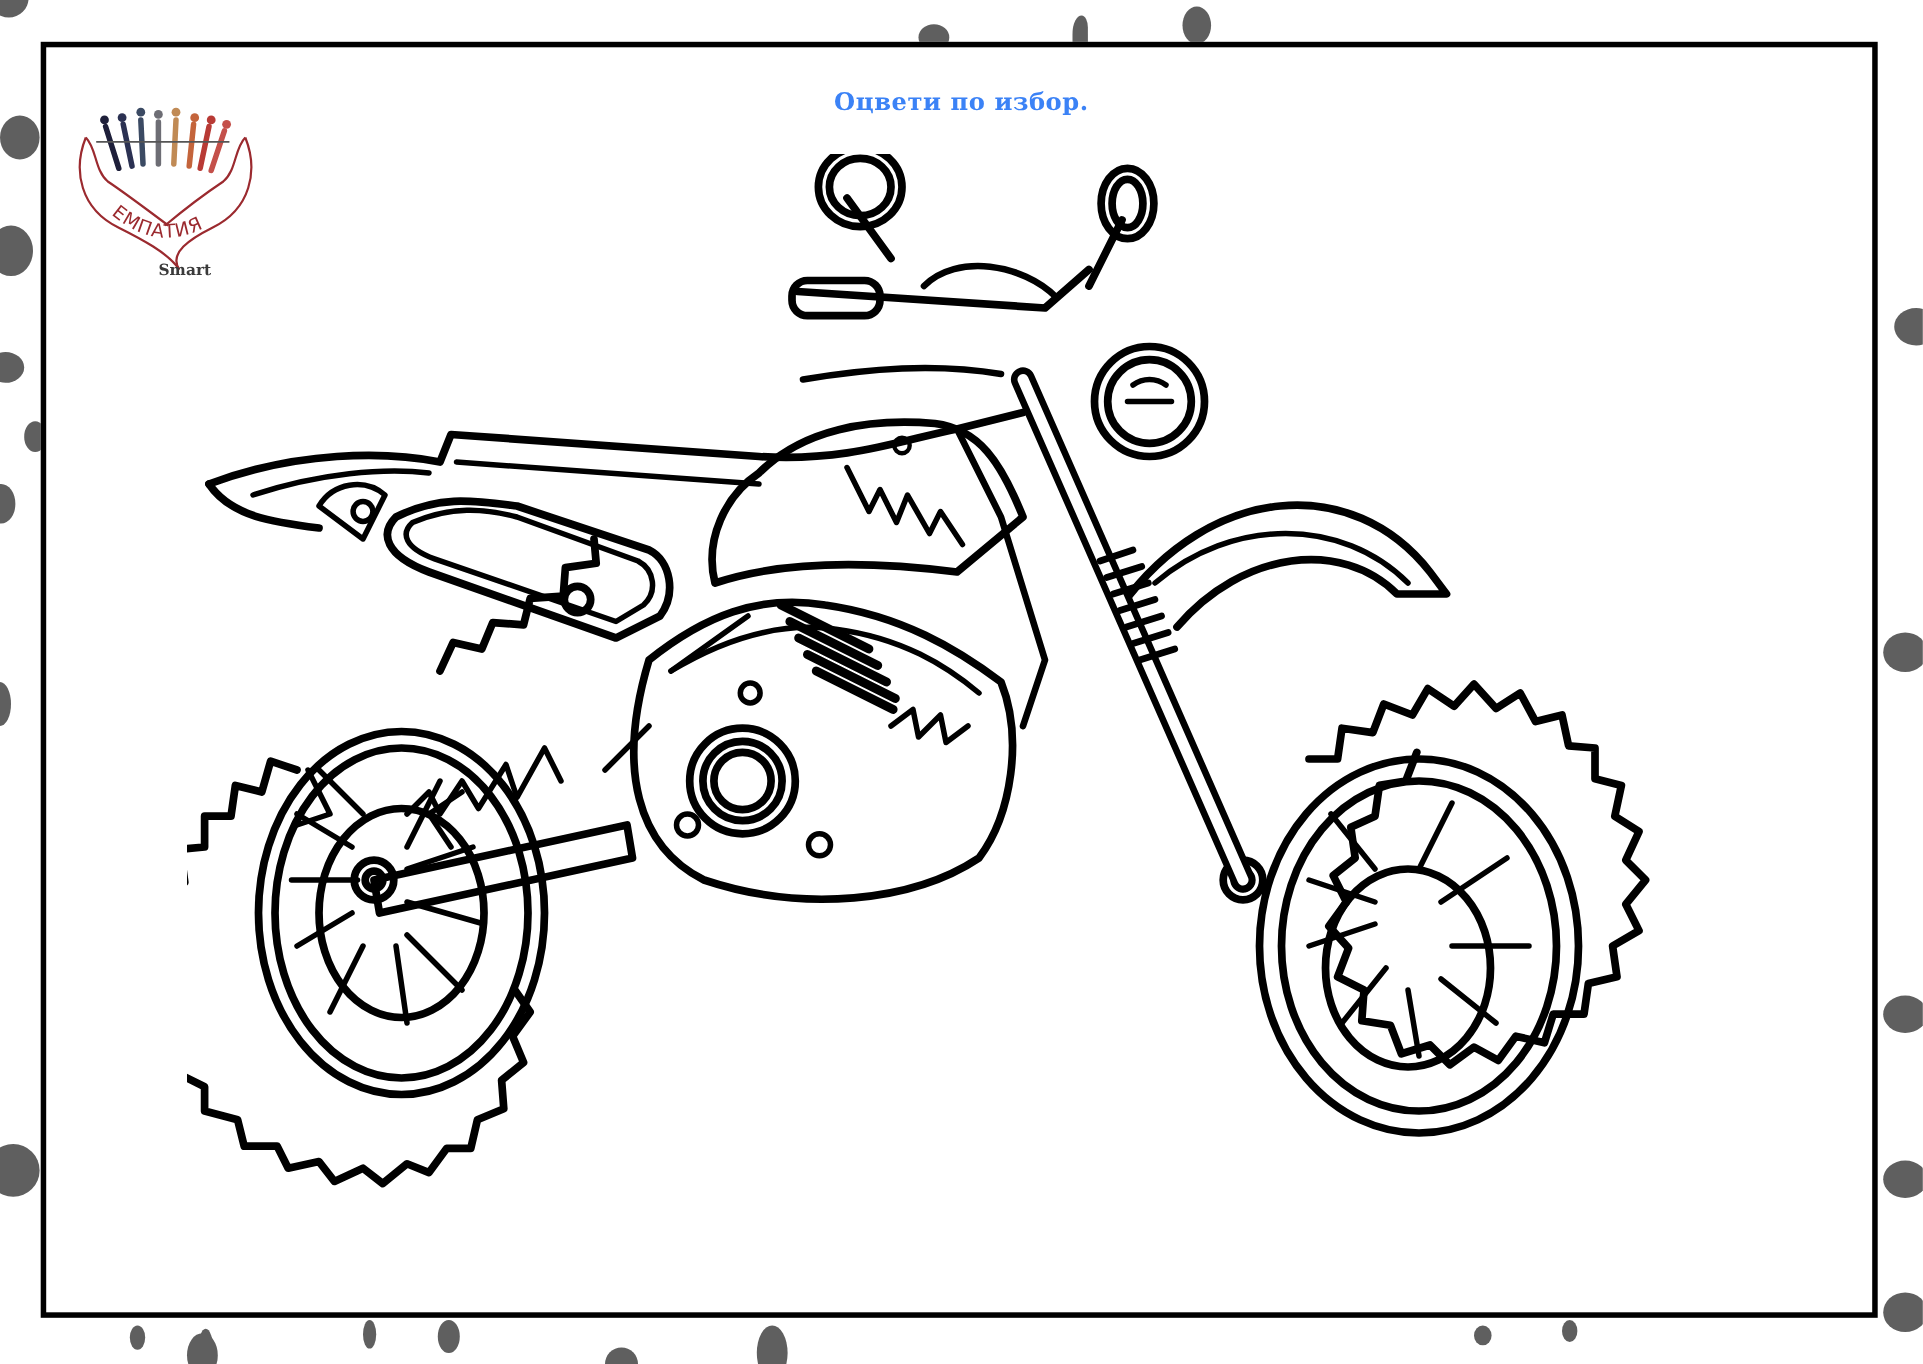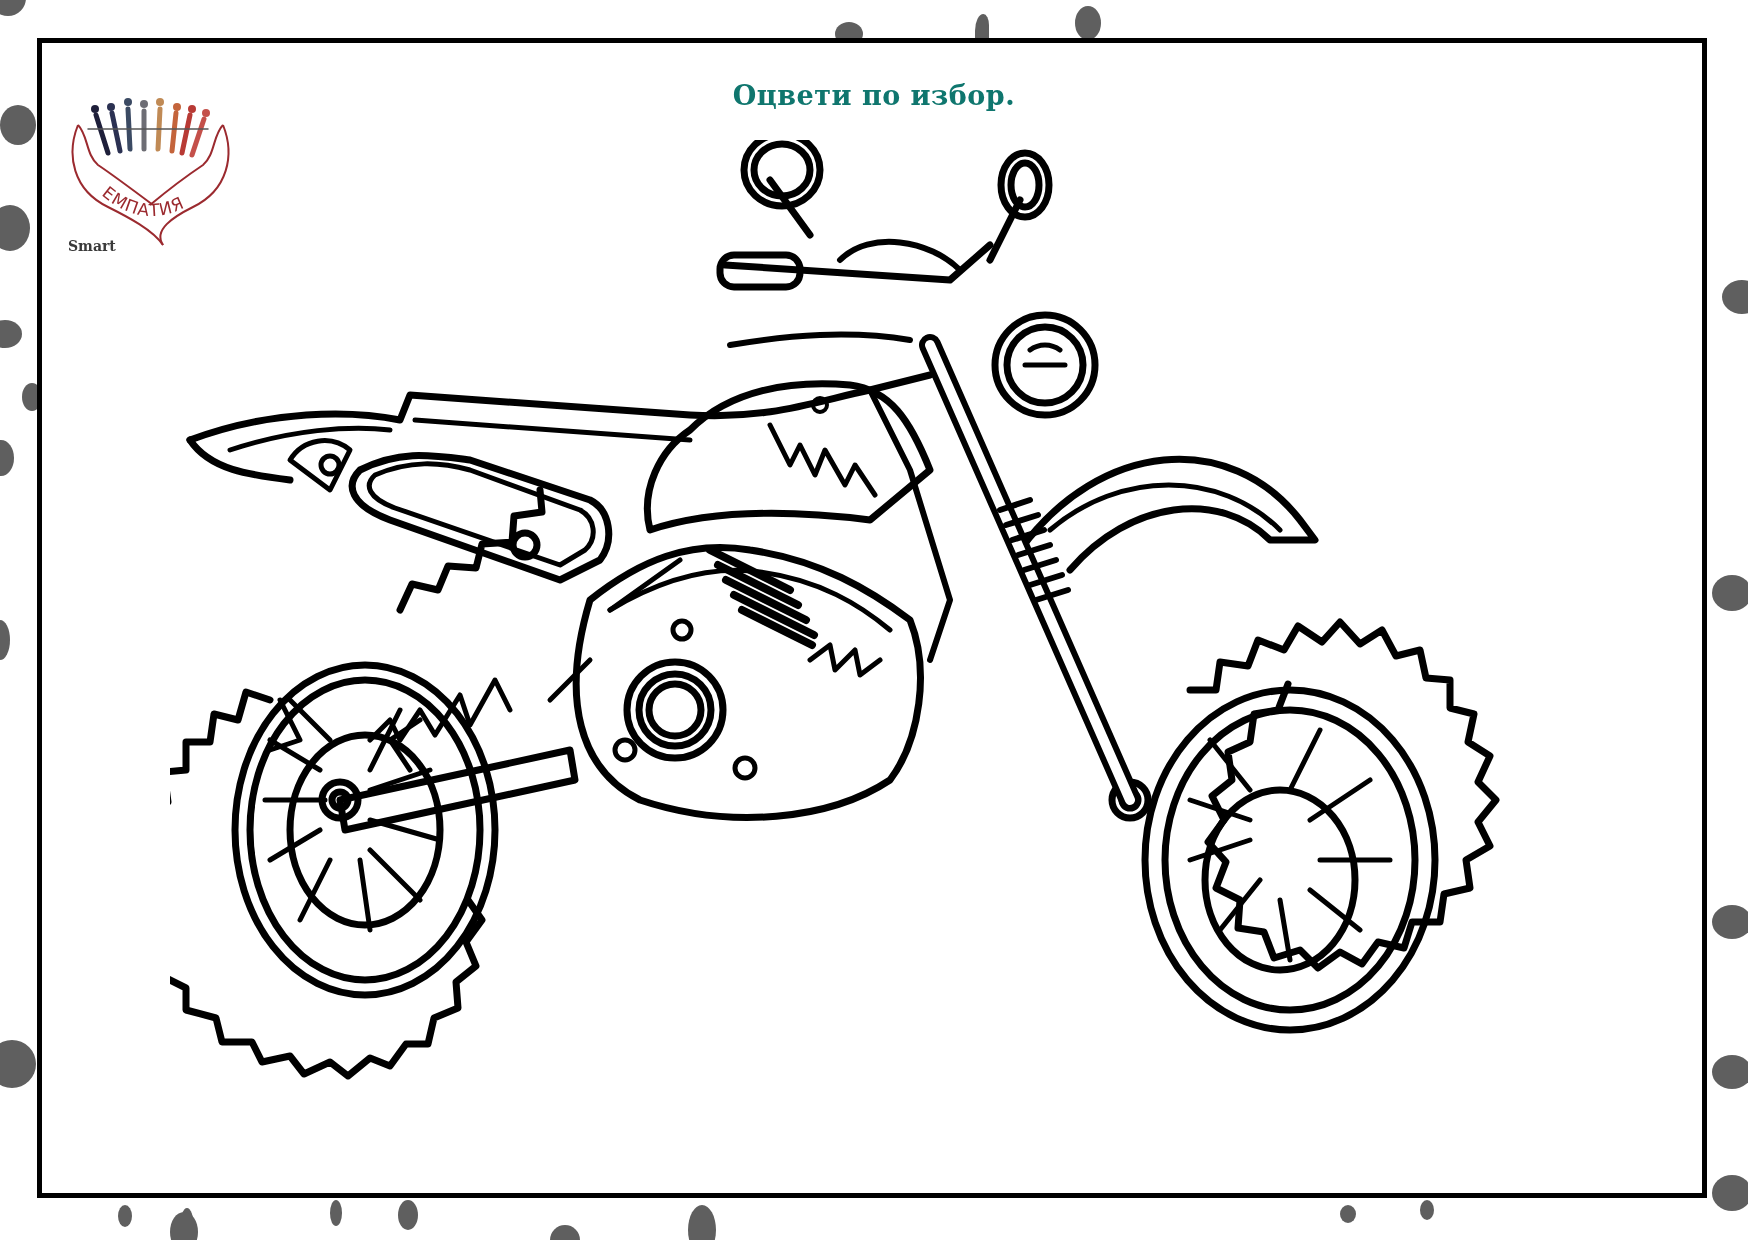--- a/index.html
+++ b/index.html
@@ -8,29 +8,29 @@
     background: #ffffff;
     font-family: "DejaVu Serif", serif;
   }
   .dot { position: absolute; background: #5f5f5f; border-radius: 50%; }
   .frame {
     position: absolute; left: 37px; top: 38px; width: 1670px; height: 1160px;
     border: 5px solid #000; box-sizing: border-box; background: #fff;
   }
   .title {
     position: absolute; left: 0; right: 0; top: 80px; text-align: center;
-    font-family: "DejaVu Serif", serif; font-weight: bold; font-size: 27px;
-    color: #0f766e; letter-spacing: 0.5px;
+    font-family: "DejaVu Serif", serif; font-weight: bold; font-size: 22px;
+    color: #3b82f6; letter-spacing: 0.5px;
   }
   .logo { position: absolute; left: 68px; top: 95px; width: 200px; height: 165px; }
   .logo-word {
     font-family: "DejaVu Sans", sans-serif; font-size: 17px; fill: #9b2a2f; letter-spacing: 1px;
   }
   .logo-sub {
-    position: absolute; left: 0; width: 200px; top: 143px; text-align: left;
+    position: absolute; left: 0; width: 200px; top: 143px; text-align: center;
     font-family: "DejaVu Serif", serif; font-weight: bold; font-size: 14px; color: #3a3a3a;
   }
   .moto { position: absolute; left: 170px; top: 140px; width: 1380px; height: 1020px; }
 </style>
 </head>
 <body>
 
 <div>
   <div class="dot" style="left:-10px;top:-20px;width:36px;height:36px;"></div>
   <div class="dot" style="left:835px;top:22px;width:28px;height:24px;"></div>

